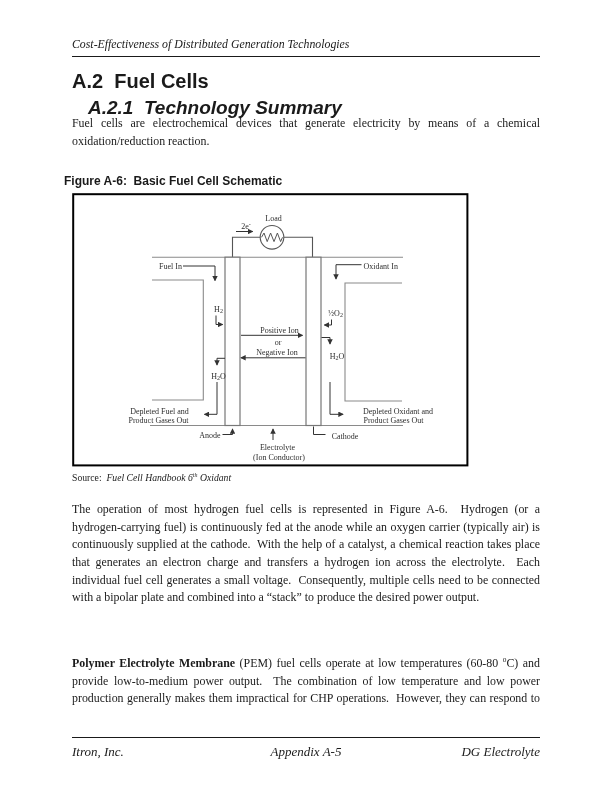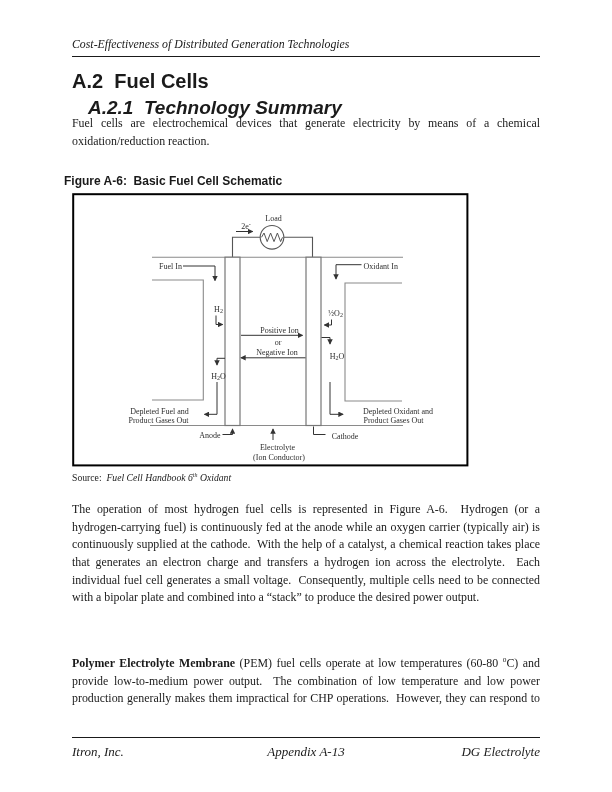--- a/index.html
+++ b/index.html
@@ -135,17 +135,17 @@
 
   <div class="abs source">
     <span>Source:</span><i><span>&nbsp; Fuel Cell Handbook 6</span><sup>th</sup><span> Oxidant</span></i>
   </div>
 
   <p class="abs body-par p1">The operation of most hydrogen fuel cells is represented in Figure A-6.&nbsp; Hydrogen (or a hydrogen-carrying fuel) is continuously fed at the anode while an oxygen carrier (typically air) is continuously supplied at the cathode.&nbsp; With the help of a catalyst, a chemical reaction takes place that generates an electron charge and transfers a hydrogen ion across the electrolyte.&nbsp; Each individual fuel cell generates a small voltage.&nbsp; Consequently, multiple cells need to be connected with a bipolar plate and combined into a “stack” to produce the desired power output.</p>
   <p class="abs body-par p3"><b>Polymer Electrolyte Membrane</b><span> (PEM) fuel cells operate at low temperatures (60-80&nbsp;</span><sup class="o">o</sup><span>C) and provide low-to-medium power output.&nbsp; The combination of low temperature and low power production generally makes them impractical for CHP operations.&nbsp; However, they can respond to</span></p>
 
   <div class="abs footer">
     <span>Itron, Inc.</span>
-    <span class="fc">Appendix A-13</span>
+    <span class="fc">Appendix A-5</span>
     <span class="fr">DG Electrolyte</span>
   </div>
 
 </div>
 
 </body></html>

